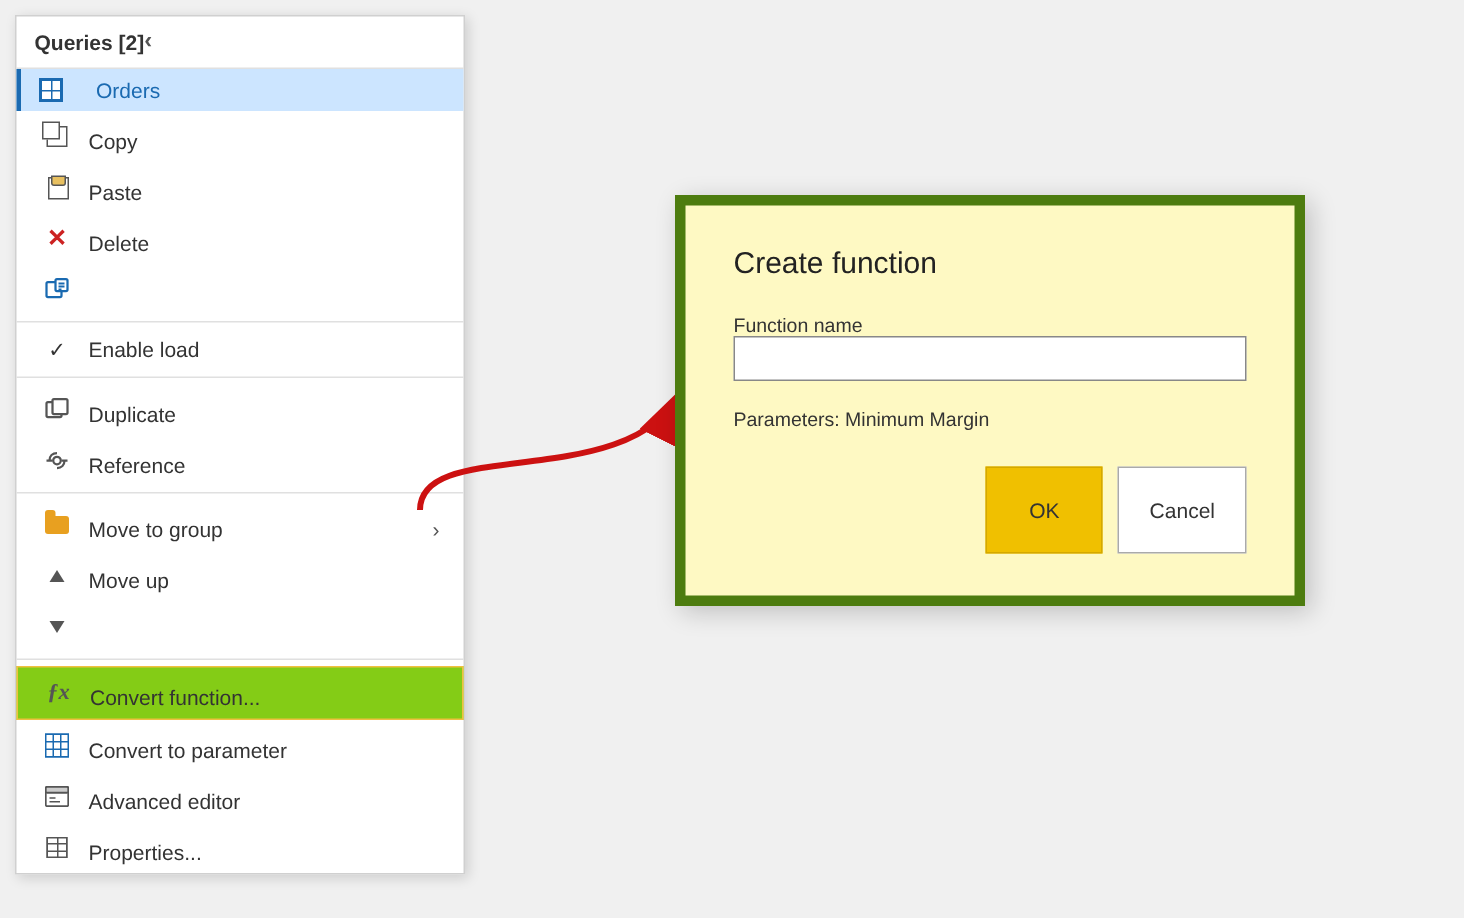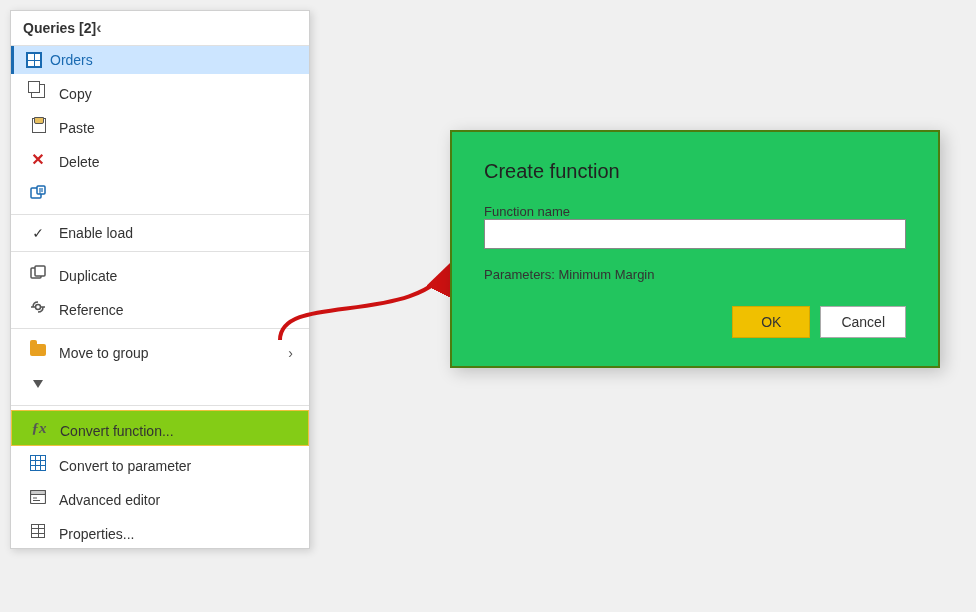--- a/index.html
+++ b/index.html
@@ -47,20 +47,21 @@
     }
 
     
     .orders-item {
       display: flex;
       align-items: center;
       padding: 6px 12px;
       background: #cce5ff;
       border-left: 3px solid #1a6ab1;
       cursor: pointer;
+      gap: 14px;
     }
 
     .orders-icon {
       margin-right: 8px;
       display: inline-flex;
       align-items: center;
     }
 
     .orders-label {
       color: #1a6ab1;
@@ -120,23 +121,23 @@
       margin-right: 10px;
       text-align: center;
       font-size: 14px;
     }
 
     
     .dialog-overlay {
       position: absolute;
       top: 130px;
       left: 450px;
-      width: 490px;
-      background: #22c55e;
-      border: 2px solid #4d7c0f;
+      width: 420px;
+      background: #fef9c3;
+      border: 7px solid #4d7c0f;
       box-shadow: 4px 4px 16px rgba(0,0,0,0.2);
       padding: 28px 32px 28px 32px;
     }
 
     .dialog-title {
       font-size: 20px;
       font-weight: 400;
       color: #222;
       margin-bottom: 20px;
     }
@@ -175,21 +176,21 @@
       padding: 7px 28px;
       font-size: 14px;
       cursor: pointer;
       font-weight: 500;
     }
 
     .btn-cancel {
       background: #ffffff;
       border: 1px solid #aaa;
       color: #333;
-      padding: 7px 20px;
+      padding: 20px 20px;
       font-size: 14px;
       cursor: pointer;
     }
 
     
     .arrow-container {
       position: absolute;
       top: 230px;
       left: 270px;
       width: 210px;
@@ -432,20 +433,26 @@
   <div class="menu-separator"></div>
 
   <div class="menu-item">
     <span class="item-icon">
       <span class="icon-folder"></span>
     </span>
     <span class="item-label">Move to group</span>
     <span class="submenu-arrow">›</span>
   </div>
 
+  <div class="menu-item">
+    <span class="item-icon">
+      <span class="icon-caret-up"></span>
+    </span>
+    <span class="item-label">Move up</span>
+  </div>
 
   <div class="menu-item">
     <span class="item-icon">
       <span class="icon-caret-down"></span>
     </span>
   </div>
 
   <div class="menu-separator"></div>
 
   <div class="menu-item highlighted" style="background:#84cc16; border:1px solid #f0c040;">

